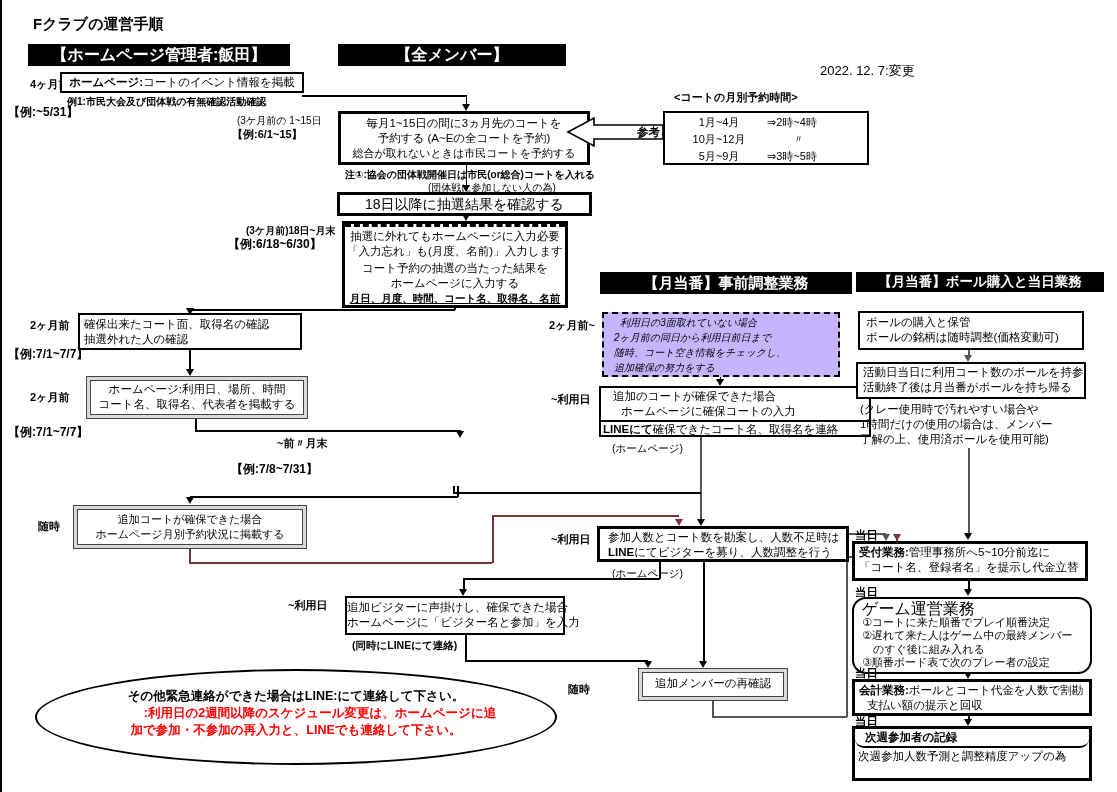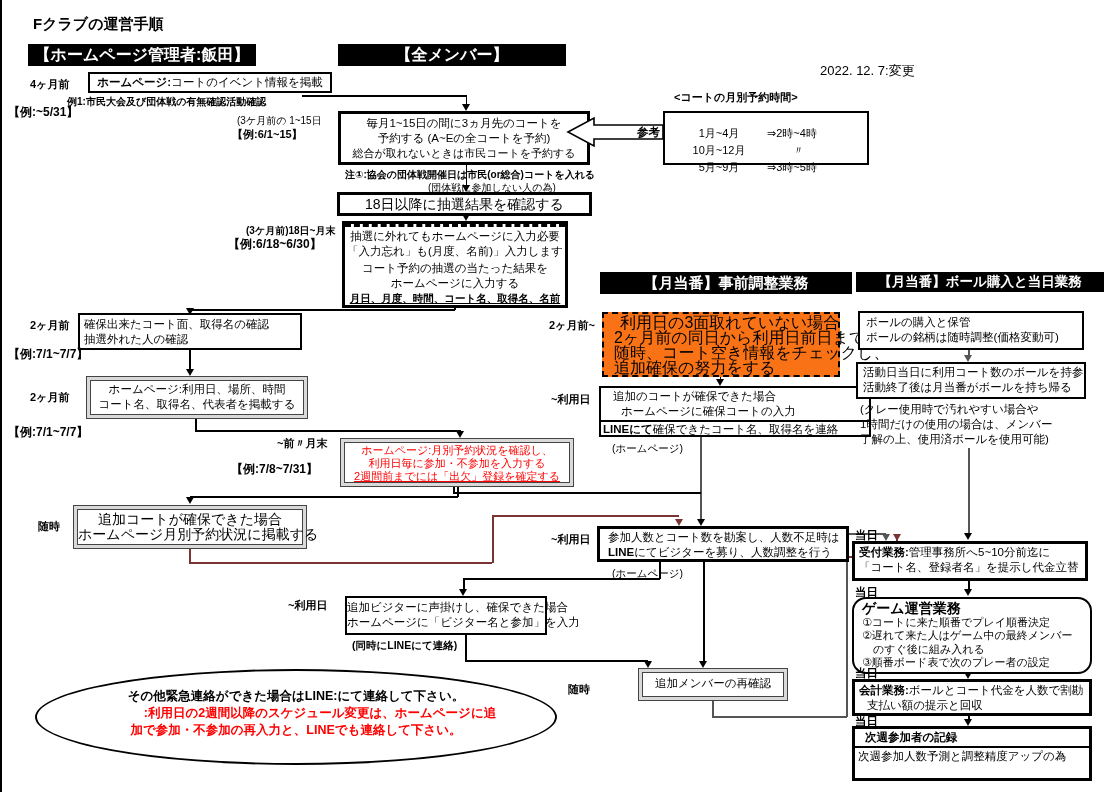--- a/index.html
+++ b/index.html
@@ -3,21 +3,21 @@
 <meta charset="utf-8">
 <style>
   :root{ --red:#ff0000; --maroon:#7b3434; --grayline:#555555; }
   html,body{margin:0;padding:0;background:#fff;}
   body{font-family:"Liberation Sans","DejaVu Sans",sans-serif;color:#000;}
   .canvas{position:relative;width:1117px;height:792px;background:#fff;overflow:hidden;}
   .abs{position:absolute;box-sizing:border-box;}
   .hdr{background:#000;color:#fff;font-weight:bold;text-align:center;}
   .box{border:2px solid #000;background:#fff;font-size:11.5px;line-height:15px;}
   .b25{border-width:2.5px;} .b3{border-width:3px;}
-  .dashedbox{border:2.5px dashed #000;background:#f97316;font-size:16px;line-height:15px;}
+  .dashedbox{border:2.5px dashed #000;background:#c4b5fd;font-size:10px;line-height:15px;font-style:italic;}
   .dbl{background:#d9d9d9;border:1.5px solid #444;padding:3px;}
   .dbl-in{border:1.5px solid #444;background:#fff;width:100%;height:100%;box-sizing:border-box;}
   .tc{text-align:center;}
   .lbl{font-size:11px;font-weight:bold;white-space:nowrap;}
   .ex{font-size:12px;font-weight:bold;white-space:nowrap;}
   .note{font-size:10px;font-weight:bold;white-space:nowrap;}
   .plain{font-size:11.5px;line-height:15px;white-space:nowrap;}
   .red{color:var(--red);}
   .ul{text-decoration:underline;}
   .vline,.hline{position:absolute;background:#000;}
@@ -31,21 +31,21 @@
 </head>
 <body>
 
 <div class="canvas">
 
   <div class="abs vline" style="left:0;top:0;width:2px;height:792px;"></div>
 
   <div class="abs nw" style="left:33px;top:15px;font-size:15px;font-weight:bold;">Fクラブの運営手順</div>
   <div class="abs nw" style="left:820px;top:22px;font-size:13px;margin-top:40px;">2022. 12. 7:変更</div>
 
-  <div class="abs hdr" style="left:28px;top:44px;width:228px;height:22px;font-size:16px;line-height:22px;">【ホームページ管理者:飯田】</div>
+  <div class="abs hdr" style="left:28px;top:44px;width:262px;height:22px;font-size:16px;line-height:22px;">【ホームページ管理者:飯田】</div>
   <div class="abs hdr" style="left:338px;top:44px;width:228px;height:22px;font-size:16px;line-height:22px;">【全メンバー】</div>
   <div class="abs hdr" style="left:600px;top:272px;width:252px;height:22px;font-size:15px;line-height:22px;">【月当番】事前調整業務</div>
   <div class="abs hdr" style="left:856px;top:272px;width:248px;height:20px;font-size:13.5px;line-height:20px;">【月当番】ボール購入と当日業務</div>
 
   <div class="abs hline" style="left:302px;top:95px;width:165px;height:1.5px;"></div>
   <div class="abs vline" style="left:465.5px;top:95px;width:1.5px;height:9px;"></div>
   <div class="arr" style="left:462px;top:104px;"></div>
 
   <div class="abs vline" style="left:465.5px;top:165px;width:1.5px;height:20px;"></div>
   <div class="arr" style="left:462px;top:185px;"></div>
@@ -107,21 +107,21 @@
   <div class="arr g" style="left:964px;top:355px;"></div>
   <div class="abs vline gline" style="left:968px;top:448px;width:1.5px;height:86px;"></div>
   <div class="arr" style="left:964px;top:533px;"></div>
   <div class="abs vline" style="left:968px;top:581px;width:1.5px;height:9px;"></div>
   <div class="arr" style="left:964px;top:589px;"></div>
   <div class="arr" style="left:964px;top:672px;"></div>
   <div class="abs vline" style="left:968px;top:715px;width:1.5px;height:5px;"></div>
   <div class="arr" style="left:964px;top:719px;"></div>
 
   <div class="abs lbl" style="left:30px;top:77px;">4ヶ月前</div>
-  <div class="abs box tc nw" style="left:60px;top:72px;width:244px;height:21px;line-height:17px;margin-left:28px;">
+  <div class="abs box tc nw" style="left:60px;top:72px;width:244px;height:21px;line-height:17px;">
     <b>ホームページ:</b><span>コートのイベント情報を掲載</span>
   </div>
   <div class="abs note" style="left:67px;top:95px;">例1:市民大会及び団体戦の有無確認活動確認</div>
   <div class="abs ex" style="left:8px;top:104px;">【例:~5/31】</div>
 
   <div class="abs note" style="left:237px;top:114px;font-weight:normal;">(3ケ月前の 1~15日</div>
   <div class="abs ex" style="left:232px;top:127px;font-size:11px;">【例:6/1~15】</div>
   <div class="abs box b3 tc" style="left:338px;top:111px;width:252px;height:54px;padding-top:2px;">
     <div class="nw">毎月1~15日の間に3ヵ月先のコートを</div>
     <div class="nw">予約する (A~Eの全コートを予約)</div>
@@ -129,21 +129,21 @@
   </div>
   <div class="abs note" style="left:345px;top:168px;">注①:協会の団体戦開催日は市民(or総合)コートを入れる</div>
   <div class="abs note" style="left:428px;top:181px;font-weight:normal;">(団体戦に参加しない人の為)</div>
 
   <svg class="abs" style="left:566px;top:114px;" width="100" height="36" viewBox="0 0 100 36">
     <polygon points="2,18 28,4 28,11 97,11 97,25 28,25 28,32" fill="#fff" stroke="#000" stroke-width="1.6"></polygon>
   </svg>
   <div class="abs lbl" style="left:637px;top:125px;font-size:11.5px;">参考</div>
 
   <div class="abs plain" style="left:674px;top:90px;font-size:11px;font-weight:bold;">&lt;コートの月別予約時間&gt;</div>
-  <div class="abs box" style="left:663px;top:111px;width:206px;height:54px;font-size:11px;line-height:17px;padding:12px 6px;">
+  <div class="abs box" style="left:663px;top:111px;width:206px;height:54px;font-size:11px;line-height:17px;padding:1px 6px;">
     <div style="display:flex;">
         <span style="width:96px;text-align:center;">1月~4月</span>
         <span>⇒2時~4時</span>
       </div>
     <div style="display:flex;">
         <span style="width:96px;text-align:center;">10月~12月</span>
         <span style="padding-left:26px;">〃</span>
       </div>
     <div style="display:flex;">
         <span style="width:96px;text-align:center;">5月~9月</span>
@@ -177,32 +177,25 @@
   <div class="abs lbl" style="left:30px;top:390px;">2ヶ月前</div>
   <div class="abs dbl" style="left:86px;top:376px;width:222px;height:43px;">
     <div class="dbl-in tc" style="font-size:11.5px;line-height:15px;padding-top:1px;">
       <div class="nw">ホームページ:利用日、場所、時間</div>
       <div class="nw">コート名、取得名、代表者を掲載する</div>
     </div>
   </div>
   <div class="abs ex" style="left:8px;top:424px;">【例:7/1~7/7】</div>
 
   <div class="abs lbl" style="left:277px;top:436px;">~前〃月末</div>
-  <div class="abs dbl" style="left:340px;top:438px;width:234px;height:49px;">
-    <div class="dbl-in tc red" style="font-size:11px;line-height:13px;padding-top:1px;">
-      <div class="nw">ホームページ:月別予約状況を確認し、</div>
-      <div class="nw">利用日毎に参加・不参加を入力する</div>
-      <div class="nw ul">2週間前までには「出欠」登録を確定する</div>
-    </div>
-  </div>
   <div class="abs ex" style="left:231px;top:461px;">【例:7/8~7/31】</div>
 
   <div class="abs lbl" style="left:38px;top:519px;">随時</div>
   <div class="abs dbl" style="left:73px;top:505px;width:234px;height:44px;">
-    <div class="dbl-in tc" style="font-size:14px;line-height:15px;padding-top:2px;">
+    <div class="dbl-in tc" style="font-size:11px;line-height:15px;padding-top:2px;">
       <div class="nw">追加コートが確保できた場合</div>
       <div class="nw">ホームページ月別予約状況に掲載する</div>
     </div>
   </div>
 
   <div class="abs lbl" style="left:549px;top:318px;">2ヶ月前~</div>
   <div class="abs dashedbox" style="left:602px;top:312px;width:238px;height:65px;padding:1px 0 0 10px;">
     <div class="nw" style="padding-left:6px;">利用日の3面取れていない場合</div>
     <div class="nw">2ヶ月前の同日から利用日前日まで</div>
     <div class="nw">随時、コート空き情報をチェックし、</div>
@@ -220,21 +213,21 @@
   <div class="abs plain" style="left:612px;top:441px;font-size:10.5px;">(ホームページ)</div>
 
   <div class="abs lbl" style="left:551px;top:532px;">~利用日</div>
   <div class="abs box b3" style="left:597px;top:526px;width:252px;height:36px;padding:1px 0 0 8px;">
     <div class="nw">参加人数とコート数を勘案し、人数不足時は</div>
     <div class="nw"><b>LINE</b><span>にてビジターを募り、人数調整を行う</span></div>
   </div>
   <div class="abs plain" style="left:612px;top:566px;font-size:10.5px;">(ホームページ)</div>
 
   <div class="abs lbl" style="left:288px;top:598px;">~利用日</div>
-  <div class="abs box b25 tc" style="left:345px;top:596px;width:202px;height:39px;padding-top:2px;">
+  <div class="abs box b25 tc" style="left:345px;top:596px;width:220px;height:39px;padding-top:2px;">
     <div class="nw">追加ビジターに声掛けし、確保できた場合</div>
     <div class="nw">ホームページに「ビジター名と参加」を入力</div>
   </div>
   <div class="abs note" style="left:352px;top:639px;font-size:10.5px;">(同時にLINEにて連絡)</div>
 
   <div class="abs lbl" style="left:568px;top:682px;">随時</div>
   <div class="abs dbl" style="left:638px;top:668px;width:150px;height:33px;">
     <div class="dbl-in tc nw" style="font-size:11.5px;line-height:20px;">追加メンバーの再確認</div>
   </div>
 
@@ -253,36 +246,36 @@
   </div>
 
   <div class="abs lbl" style="left:855px;top:528px;font-size:11.5px;">当日</div>
   <div class="abs box b3" style="left:852px;top:541px;width:236px;height:40px;padding:1px 0 0 4px;">
     <div class="nw"><b>受付業務:</b><span>管理事務所へ5~10分前迄に</span></div>
     <div class="nw">「コート名、登録者名」を提示し代金立替</div>
   </div>
 
   <div class="abs lbl" style="left:855px;top:585px;font-size:11.5px;">当日</div>
   <div class="abs box b25" style="left:852px;top:597px;width:240px;height:77px;border-radius:14px;padding:3px 0 0 8px;font-size:11px;line-height:13.5px;">
-    <div class="nw" style="font-weight:bold;font-size:14px;">ゲーム運営業務</div>
+    <div class="nw" style="font-weight:normal;font-size:16px;">ゲーム運営業務</div>
     <div class="nw">①コートに来た順番でプレイ順番決定</div>
     <div class="nw">②遅れて来た人はゲーム中の最終メンバー</div>
     <div class="nw">　のすぐ後に組み入れる</div>
     <div class="nw">③順番ボード表で次のプレー者の設定</div>
   </div>
 
   <div class="abs lbl" style="left:855px;top:666px;font-size:11.5px;">当日</div>
   <div class="abs box b3" style="left:852px;top:679px;width:240px;height:37px;padding:1px 0 0 4px;">
     <div class="nw"><b>会計業務:</b><span>ボールとコート代金を人数で割勘</span></div>
     <div class="nw" style="padding-left:8px;">支払い額の提示と回収</div>
   </div>
 
   <div class="abs lbl" style="left:855px;top:714px;font-size:11.5px;">当日</div>
   <div class="abs box b3" style="left:852px;top:726px;width:240px;height:55px;padding:0;">
-    <div class="nw" style="font-weight:bold;border-bottom:2.5px solid #000;padding-left:10px;line-height:17px;">次週参加者の記録</div>
+    <div class="nw" style="font-weight:bold;border-bottom:2.5px solid #000;padding-left:10px;line-height:17px;border-radius:9px;">次週参加者の記録</div>
     <div class="nw" style="padding-left:3px;line-height:16px;">次週参加人数予測と調整精度アップの為</div>
   </div>
 
   <div class="abs" style="left:35px;top:669px;width:522px;height:96px;border:2px solid #000;border-radius:50%;background:#fff;text-align:center;padding-top:17px;box-sizing:border-box;">
     <div class="nw" style="font-weight:bold;font-size:12.5px;line-height:17px;">その他緊急連絡ができた場合はLINE:にて連絡して下さい。</div>
     <div class="nw red" style="font-weight:bold;font-size:12.5px;line-height:17px;padding-left:48px;">:利用日の2週間以降のスケジュール変更は、ホームページに追</div>
     <div class="nw red" style="font-weight:bold;font-size:12.5px;line-height:17px;">加で参加・不参加の再入力と、LINEでも連絡して下さい。</div>
   </div>
 
 </div>

